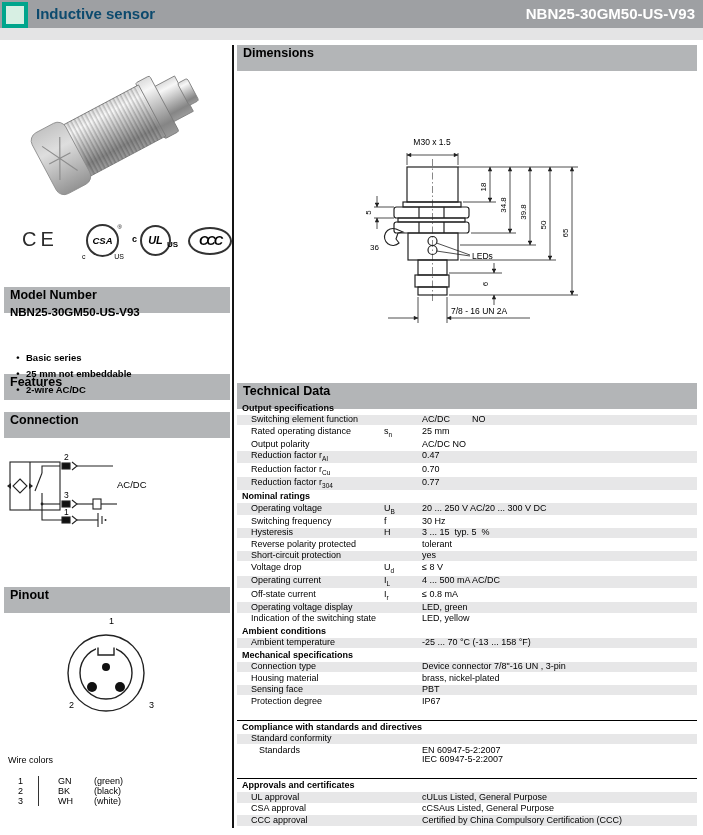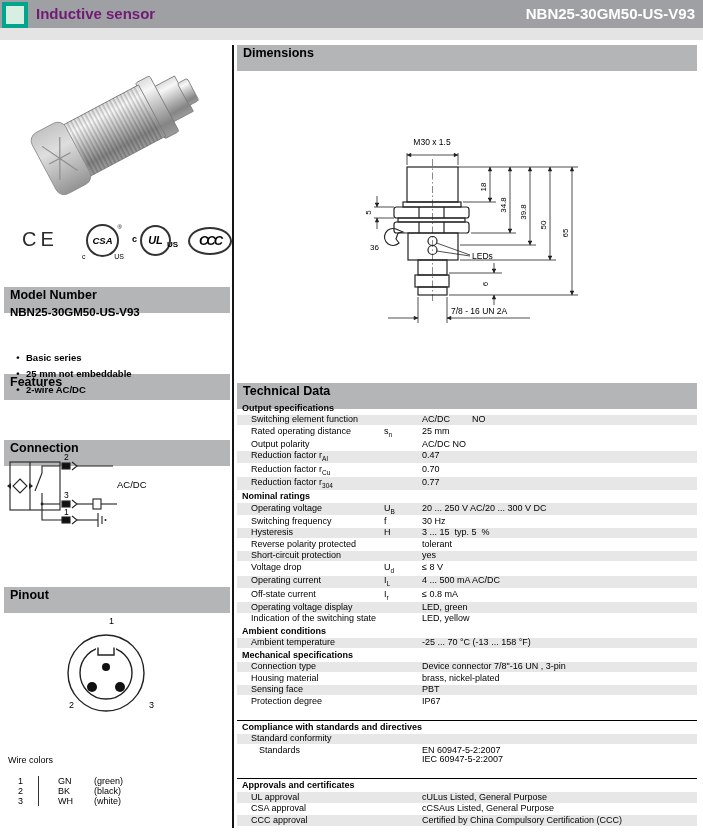--- a/index.html
+++ b/index.html
@@ -3,21 +3,21 @@
 <meta charset="utf-8">
 <style>
   html,body{margin:0;padding:0;background:#fff;}
   #page{position:relative;width:703px;height:835px;background:#fff;overflow:hidden;
         font-family:"Liberation Sans",sans-serif;color:#000;}
   
   .hdr-bar{position:absolute;left:0;top:0;width:703px;height:28px;background:#9ea0a3;}
   .hdr-icon{position:absolute;left:2px;top:2px;width:18px;height:18px;
             border:4px solid #00a58c;background:#d7efe3;}
   .hdr-title{position:absolute;left:36px;top:0;height:28px;line-height:28px;
-             font-size:15px;font-weight:bold;color:#701a75;}
+             font-size:15px;font-weight:bold;color:#0c4a6e;}
   .hdr-model{position:absolute;right:8px;top:0;height:28px;line-height:28px;
              font-size:15px;font-weight:bold;color:#fff;}
   .hdr-strip{position:absolute;left:0;top:28px;width:703px;height:12px;background:#e4e4e5;}
   
   .vdivider{position:absolute;left:232px;top:45px;width:2px;height:783px;background:#141414;}
   .secbar{position:absolute;background:#b3b5b7;height:26px;line-height:17px;
           font-size:12.5px;font-weight:bold;padding-left:6px;box-sizing:border-box;}
   .secbar.left{left:4px;width:226px;}
   .secbar.right{left:237px;width:460px;}
   .model-value{position:absolute;left:10px;top:306px;font-size:11.5px;font-weight:bold;}
@@ -133,21 +133,21 @@
       <div class="feat-item">
         <span class="dot">•</span>
         <span>25 mm not embeddable</span>
       </div>
       <div class="feat-item">
         <span class="dot">•</span>
         <span>2-wire AC/DC</span>
       </div>
     </div>
 
-  <div class="secbar left" style="top:412px;margin-top:28px;">Connection</div>
+  <div class="secbar left" style="top:412px;">Connection</div>
 
   <svg class="svgblock" style="left:5px;top:443px;" width="210" height="130" viewBox="0 0 210 130">
     <g stroke="#222" stroke-width="1.1" fill="none">
       <rect x="5" y="19" width="50" height="48"></rect>
       <line x1="25" y1="19" x2="25" y2="67"></line>
 
       <polygon points="15,36 22,43 15,50 8,43"></polygon>
       <polygon points="6,40 6,46 2,43" fill="#222" stroke="none"></polygon>
       <polygon points="24,40 24,46 28,43" fill="#222" stroke="none"></polygon>
 

